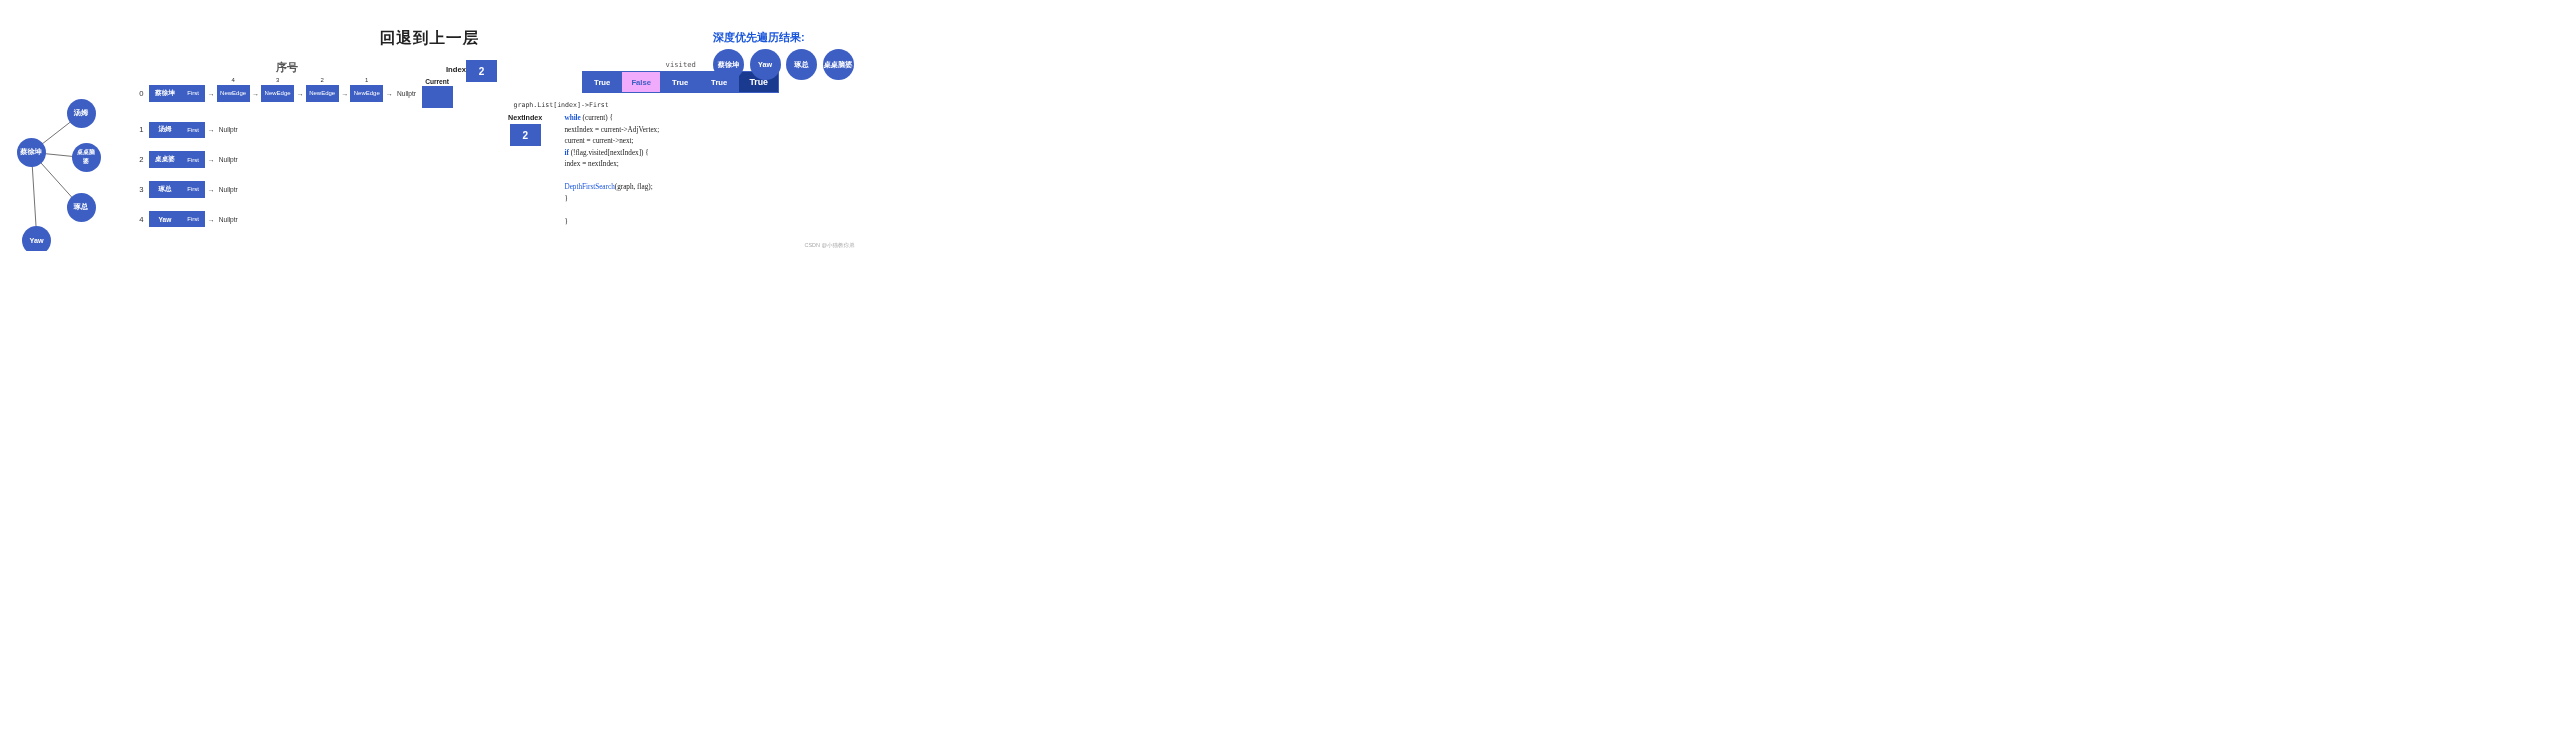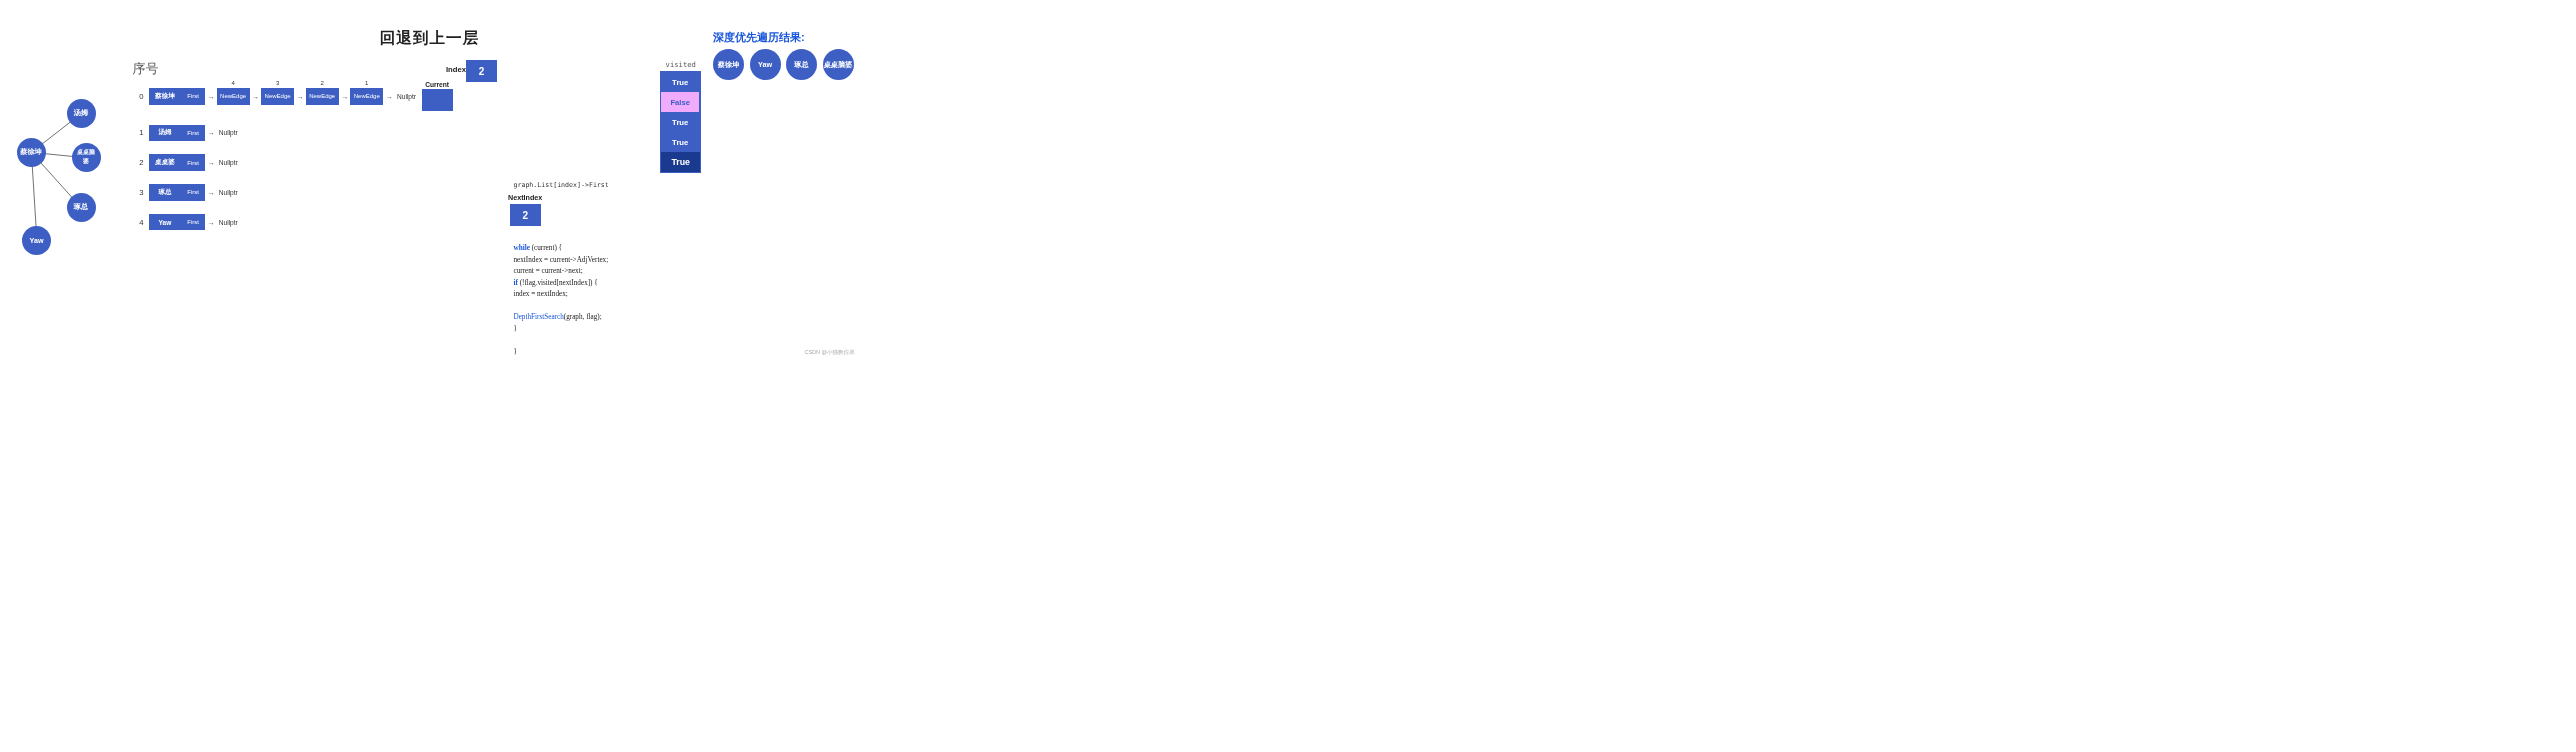--- a/index.html
+++ b/index.html
@@ -64,24 +64,25 @@
 
     
     .table-section {
       flex-shrink: 0;
       width: 320px;
       padding-left: 11px;
       padding-top: 5.5px;
     }
 
     .table-label {
-      font-size: 13px;
+      font-size: 11px;
       color: #555;
       margin-bottom: 3.3px;
-      font-weight: normal;
+      font-weight: bold;
+      text-align: center;
     }
 
     .table-rows {
       display: flex;
       flex-direction: column;
       gap: 4.4px;
     }
 
     .table-row-item {
       display: flex;
@@ -182,21 +183,21 @@
     }
     .visited-label-top {
       font-size: 7.2px;
       color: #555;
       text-align: center;
       margin-bottom: 2.2px;
       font-family: monospace;
     }
     .visited-array {
       display: flex;
-      flex-direction: column;
+      flex-direction: row;
       border: 0.8px solid #3d5fc4;
       width: fit-content;
       margin: 0 auto;
       align-items: flex-end;
     }
     .visited-cell {
       width: 39px;
       height: 20px;
       border-right: 0.8px solid #3d5fc4;
       display: flex;
@@ -216,21 +217,20 @@
       font-size: 6.6px;
       color: #333;
       font-family: monospace;
       margin-bottom: 4.4px;
       margin-left: 5.5px;
     }
 
     
     .next-index-section {
       display: flex;
-      flex-direction: column;
       align-items: flex-start;
       gap: 16.6px;
       margin-top: 3.3px;
     }
     .next-index-box-wrap {
       display: flex;
       flex-direction: column;
       align-items: center;
     }
     .next-index-label {

